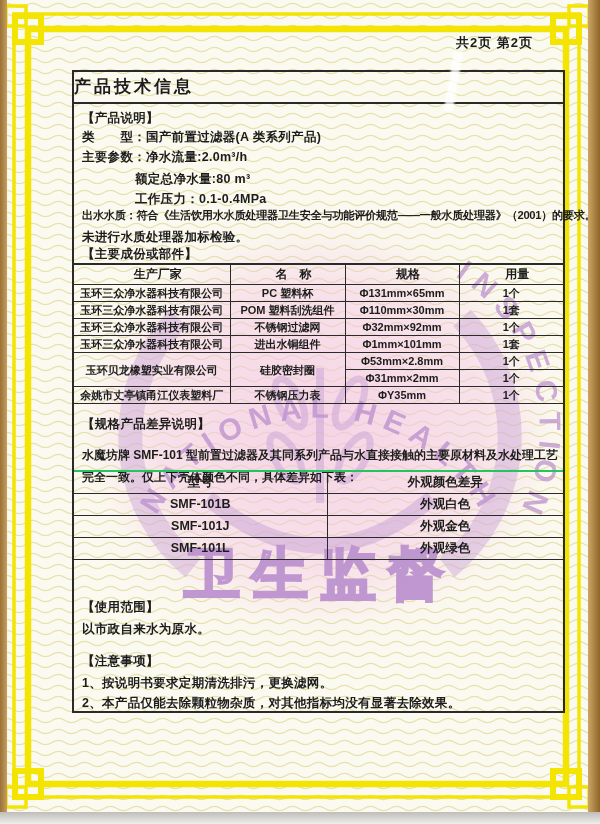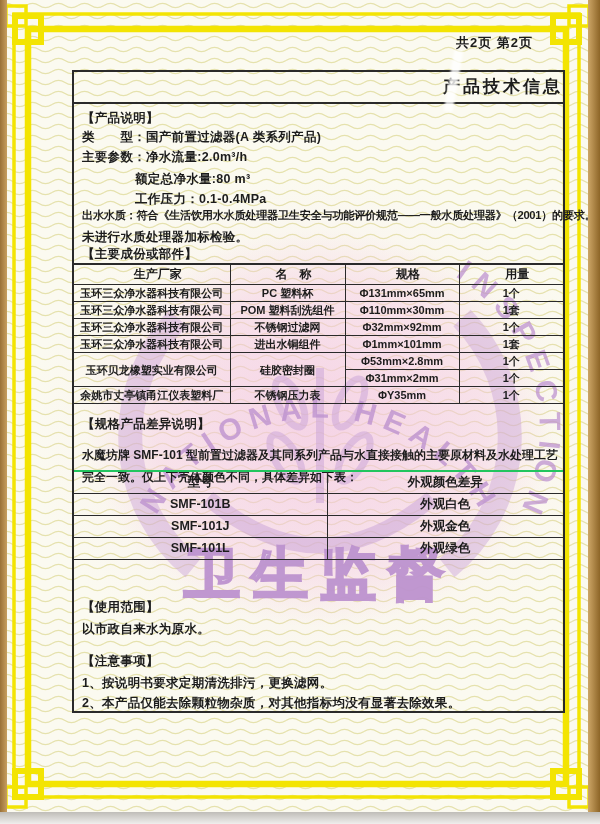--- a/index.html
+++ b/index.html
@@ -18,21 +18,21 @@
   .edge-right{left:588px;top:0;width:12px;height:824px;background:linear-gradient(90deg,#cda667,#8d6527);}
   .edge-bottom{left:0;top:812px;width:600px;height:12px;background:linear-gradient(180deg,#bfbdb8,#efeeec);}
   .crease{position:absolute;z-index:6;left:449px;top:50px;width:9px;height:62px;
           background:rgba(255,255,255,.8);transform:rotate(10deg);filter:blur(1px);}
   .pagination{position:absolute;z-index:5;left:456px;top:34px;font-size:13px;font-weight:bold;
               color:#1c1c1c;letter-spacing:1px;white-space:nowrap;}
   
   .box{position:absolute;z-index:5;left:72px;top:70px;width:489px;height:639px;
        border:2px solid #2a2a2a;color:#1c1c1c;font-weight:bold;}
   .titlebar{position:absolute;left:0;top:0;width:100%;height:30px;border-bottom:2px solid #2a2a2a;
-            text-align:right;line-height:30px;font-size:17px;letter-spacing:3px;}
+            text-align:left;line-height:30px;font-size:17px;letter-spacing:3px;}
   .ln{position:absolute;left:8px;font-size:12.5px;white-space:nowrap;letter-spacing:.3px;}
   .ln.indent{left:61px;}
   .ln.small{font-size:11.2px;letter-spacing:-.3px;}
   .para{position:absolute;left:8px;width:476px;font-size:12px;line-height:21.5px;letter-spacing:0;margin-top:12px;}
   .tblwrap{position:absolute;left:0;width:100%;}
   table{border-collapse:collapse;width:100%;table-layout:fixed;}
   td,th{border:1px solid #2a2a2a;text-align:center;padding:0;overflow:hidden;
         white-space:nowrap;font-weight:bold;}
   .t1 th{height:19px;font-size:12px;line-height:19px;}
   .t1 td{height:16px;font-size:11px;line-height:16px;}

